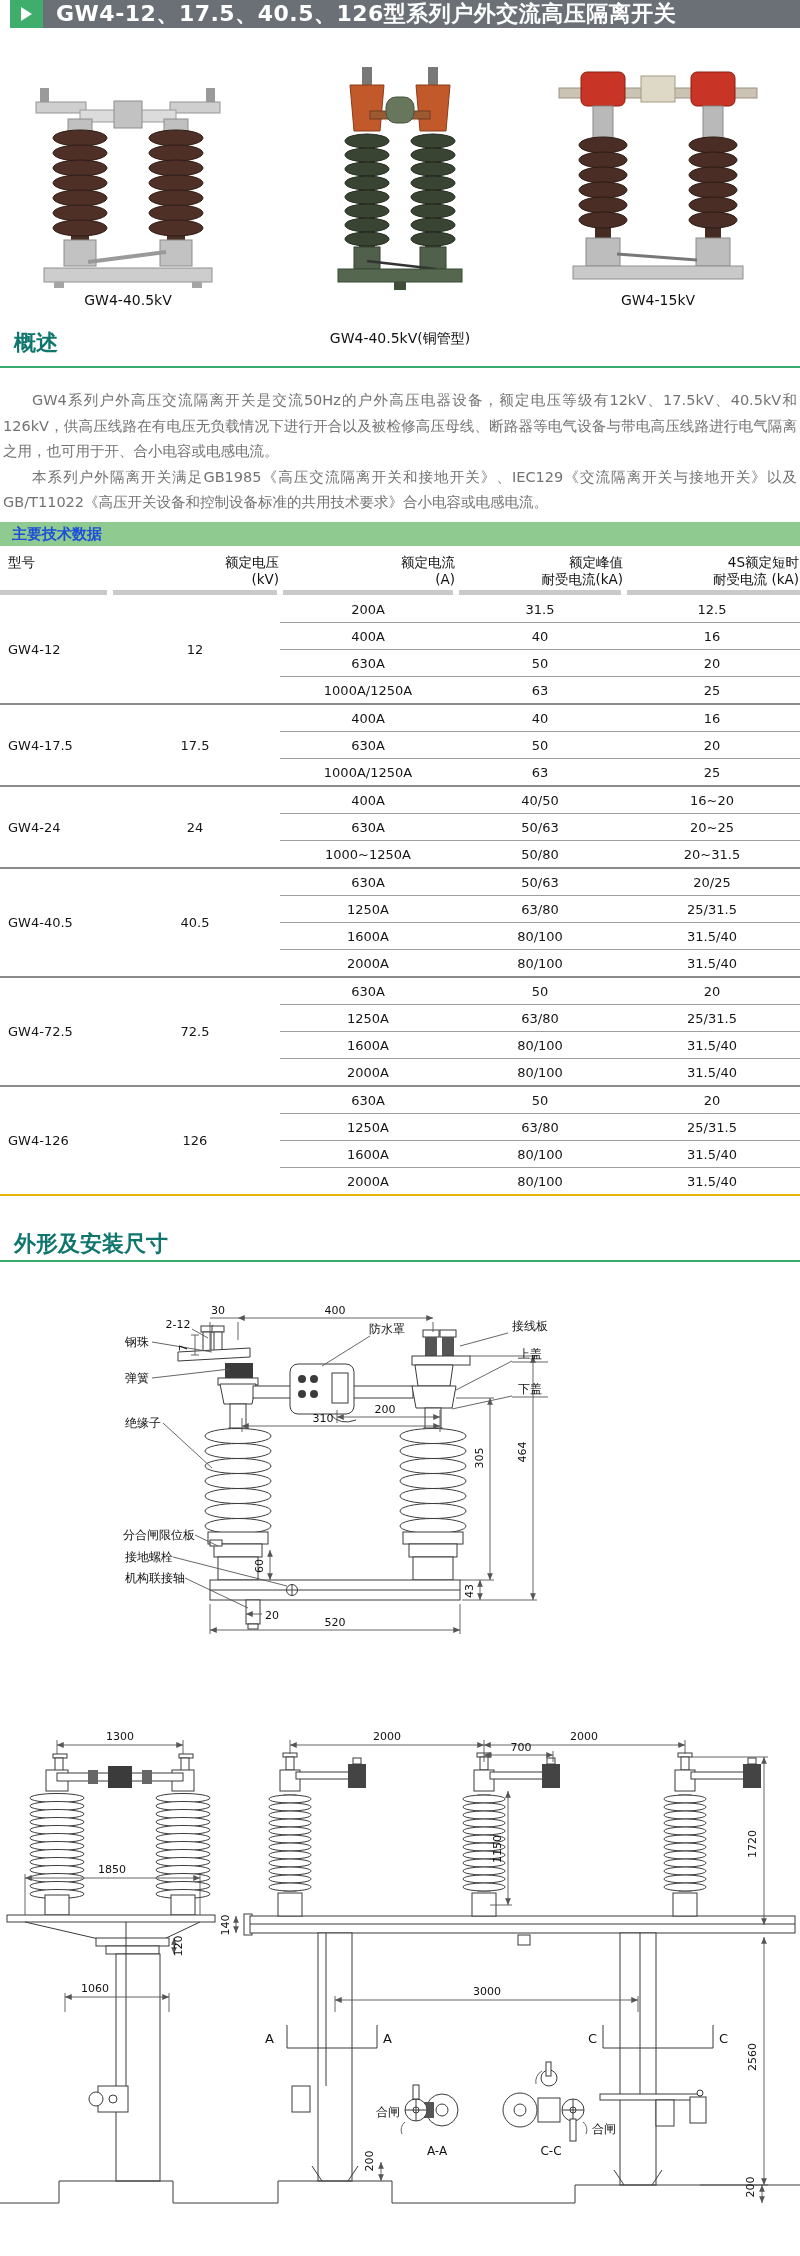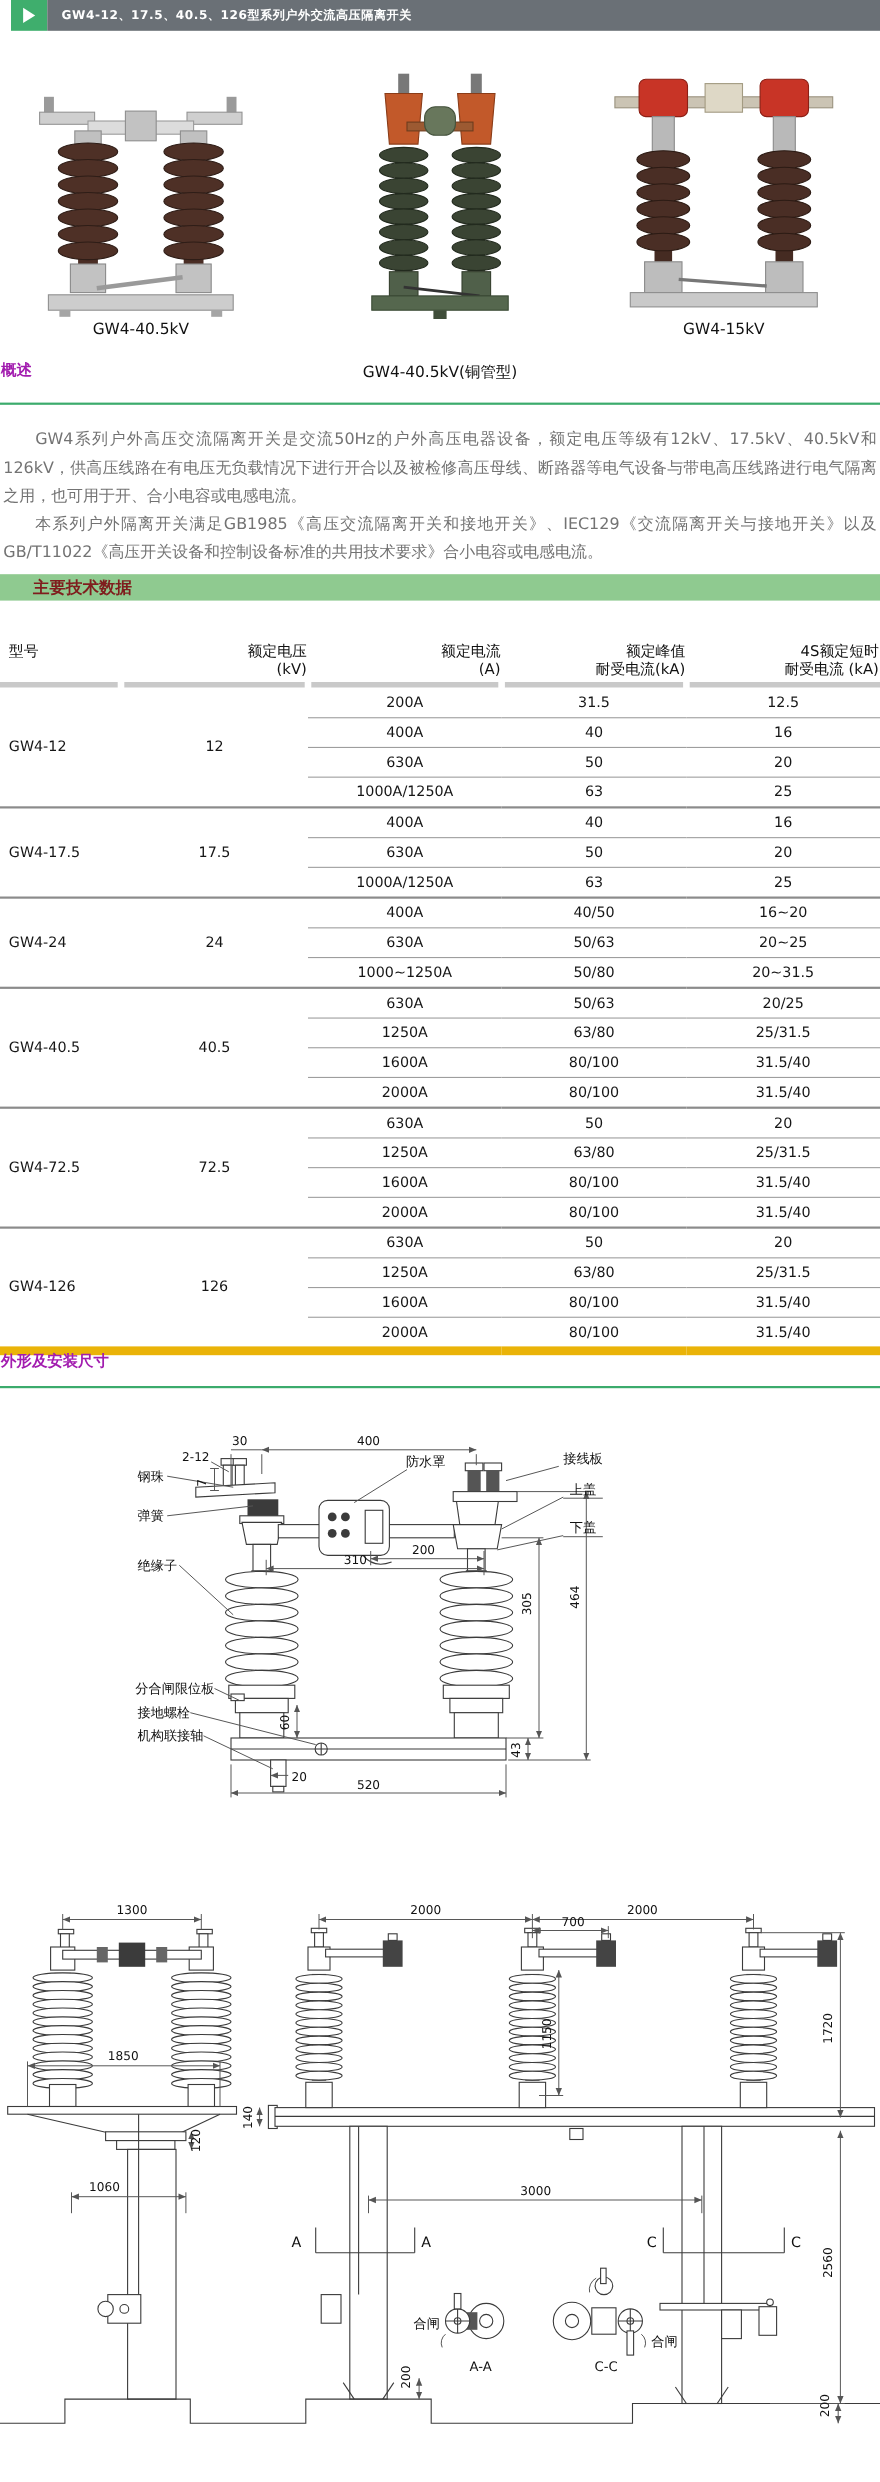--- a/index.html
+++ b/index.html
@@ -3,35 +3,35 @@
 <meta charset="utf-8">
 <style>
   html,body{margin:0;padding:0;background:#fff;}
   #page{position:relative;width:800px;height:2256px;background:#fff;overflow:hidden;
         font-family:"DejaVu Sans",sans-serif;color:#1a1a1a;}
   
   .page-header{position:absolute;top:0;left:0;right:0;height:28px;display:flex;}
   .hdr-pad{width:10px;background:#fff;}
   .hdr-icon{width:33px;background:#3fae6d;display:flex;align-items:center;justify-content:center;}
   .tri{width:0;height:0;border-left:11px solid #fff;border-top:7px solid transparent;border-bottom:7px solid transparent;}
-  .hdr-bar{flex:1;background:#6a7076;color:#fff;font-size:11px;font-weight:bold;line-height:28px;padding-left:13px;letter-spacing:.5px;white-space:nowrap;}
+  .hdr-bar{flex:1;background:#6a7076;color:#fff;font-size:22px;font-weight:bold;line-height:28px;padding-left:13px;letter-spacing:.5px;white-space:nowrap;}
   
   .photo{position:absolute;}
   .pcap{position:absolute;top:292px;font-size:14px;color:#111;text-align:center;}
   
-  .sec-h{position:absolute;left:1px;font-size:14px;font-weight:bold;color:#a21caf;}
+  .sec-h{position:absolute;left:14px;font-size:22px;font-weight:bold;color:#0f766e;}
   .rule{position:absolute;left:0;right:0;height:2px;background:#3bab6c;}
   
   .ovr{position:absolute;top:376px;left:3px;width:794px;font-size:14.5px;line-height:25.5px;text-align:justify;color:#737373;margin-top:12px;}
   .ovr p{margin:0;text-indent:2em;}
   
   .tech-bar{position:absolute;top:522px;left:0;right:0;height:24px;background:#8fca90;}
-  .tech-bar span{font-size:15px;font-weight:bold;color:#7f1d1d;line-height:24px;padding-left:30px;}
+  .tech-bar span{font-size:15px;font-weight:bold;color:#1d4ed8;line-height:24px;padding-left:12px;}
   
-  .spec{position:absolute;top:551px;left:0;width:800px;border-collapse:collapse;table-layout:fixed;border-bottom:8px solid #eab308;margin-top:30px;}
+  .spec{position:absolute;top:551px;left:0;width:800px;border-collapse:collapse;table-layout:fixed;border-bottom:2px solid #eab308;}
   .spec th{font-weight:normal;font-size:13.5px;color:#111;text-align:right;vertical-align:top;padding-top:3px;line-height:17px;}
   .spec th.c1{text-align:left;padding-left:8px;}
   .spec td{font-size:13px;color:#161616;text-align:center;height:26px;padding:0;}
   .spec td.c1{text-align:left;padding-left:8px;}
   .spec tr.band td{height:7px;}
   .spec tr.band .b{height:5px;background:#c9c9c9;margin:0 3px;}
   .spec tr.band td:first-child .b{margin-left:0;}
   .spec tr.band td:last-child .b{margin-right:0;}
   .spec tr.g td{border-top:2px solid #8b8b8b;}
   .spec tr.nb td{border-top:none;}

